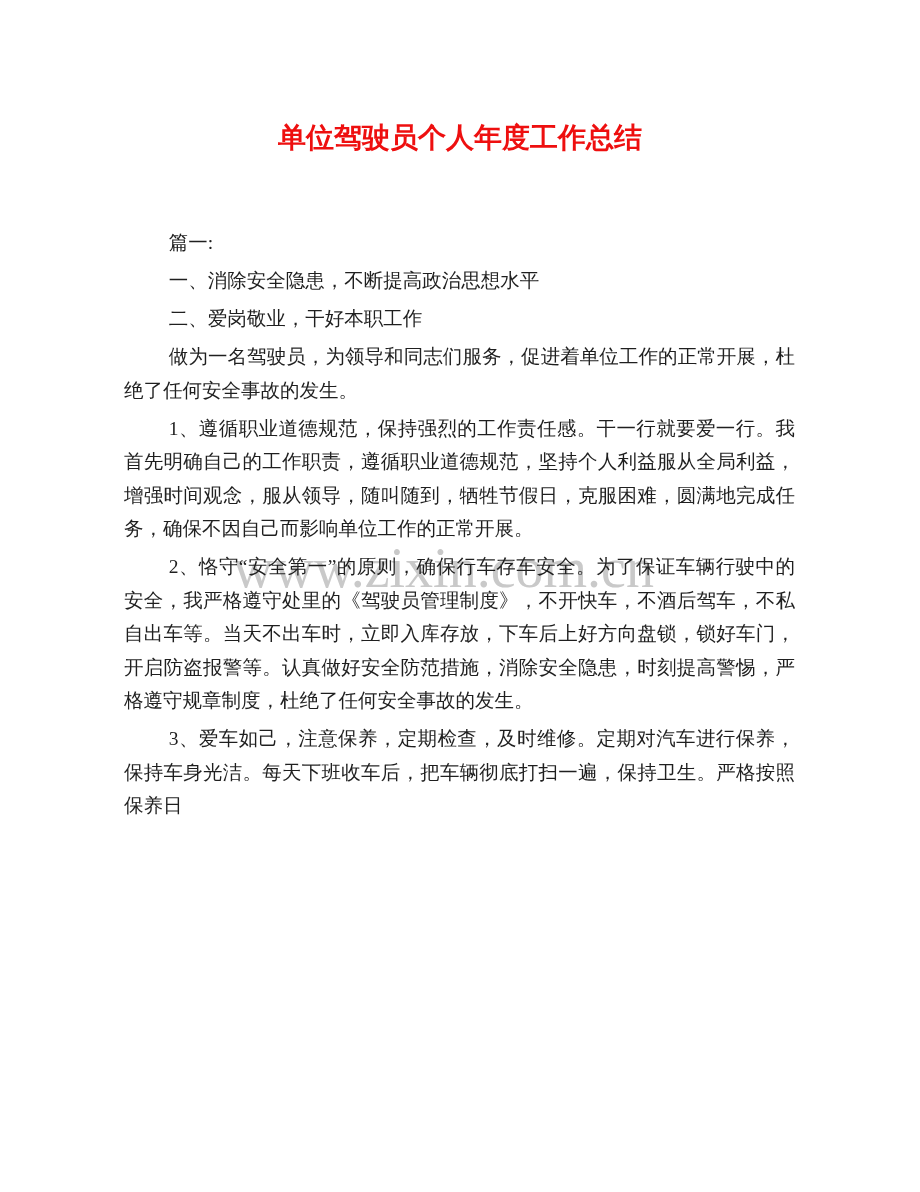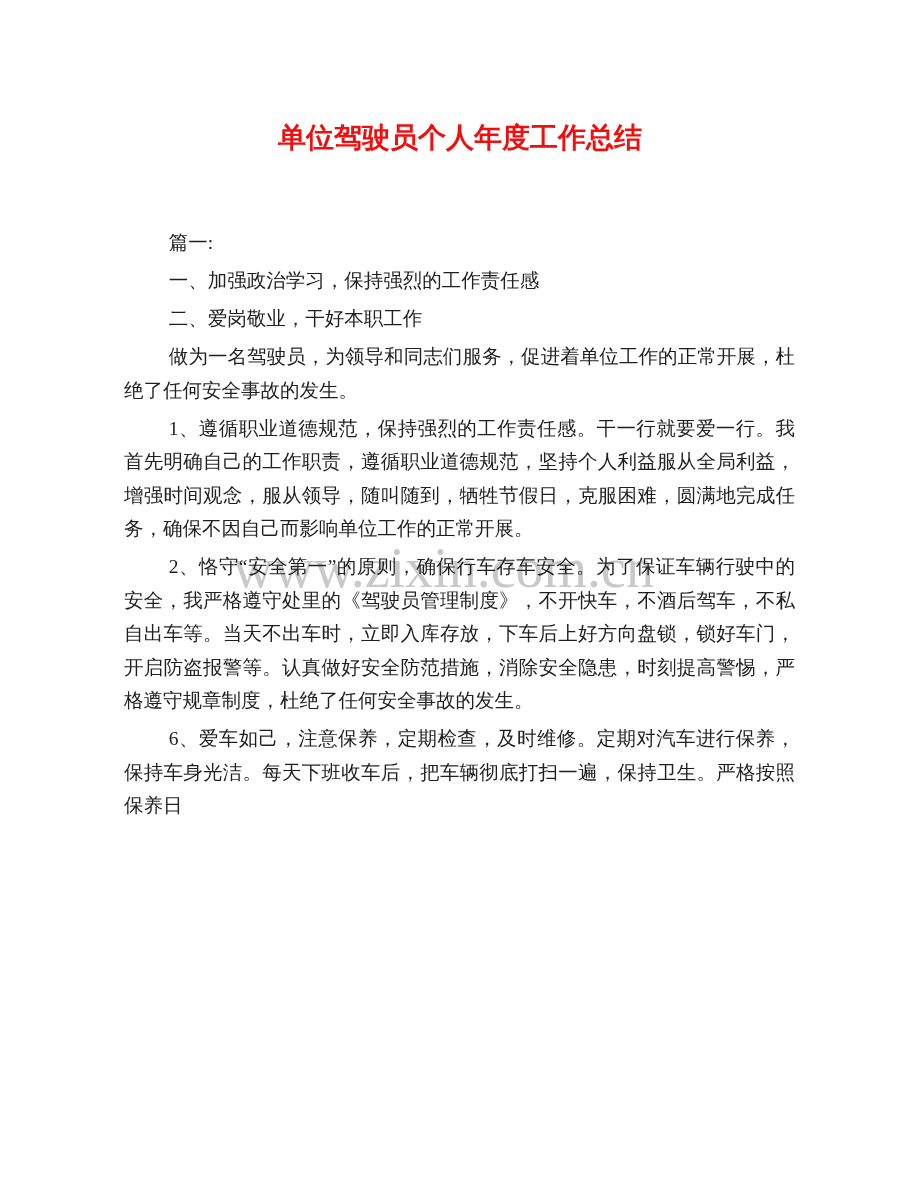--- a/index.html
+++ b/index.html
@@ -64,21 +64,21 @@
 <body>
 
 <div class="page">
 
   <h1 class="doc-title">单位驾驶员个人年度工作总结</h1>
 
   <div class="watermark">www.zixin.com.cn</div>
 
   <div class="content">
     <p>篇一:</p>
-    <p>一、加强政治学习，保持强烈的工作责任感</p>
+    <p>一、消除安全隐患，不断提高政治思想水平</p>
     <p>二、爱岗敬业，干好本职工作</p>
     <p>做为一名驾驶员，为领导和同志们服务，促进着单位工作的正常开展，杜绝了任何安全事故的发生。</p>
     <p>1、遵循职业道德规范，保持强烈的工作责任感。干一行就要爱一行。我首先明确自己的工作职责，遵循职业道德规范，坚持个人利益服从全局利益，增强时间观念，服从领导，随叫随到，牺牲节假日，克服困难，圆满地完成任务，确保不因自己而影响单位工作的正常开展。</p>
     <p>2、恪守“安全第一”的原则，确保行车存车安全。为了保证车辆行驶中的安全，我严格遵守处里的《驾驶员管理制度》，不开快车，不酒后驾车，不私自出车等。当天不出车时，立即入库存放，下车后上好方向盘锁，锁好车门，开启防盗报警等。认真做好安全防范措施，消除安全隐患，时刻提高警惕，严格遵守规章制度，杜绝了任何安全事故的发生。</p>
-    <p>6、爱车如己，注意保养，定期检查，及时维修。定期对汽车进行保养，保持车身光洁。每天下班收车后，把车辆彻底打扫一遍，保持卫生。严格按照保养日</p>
+    <p>3、爱车如己，注意保养，定期检查，及时维修。定期对汽车进行保养，保持车身光洁。每天下班收车后，把车辆彻底打扫一遍，保持卫生。严格按照保养日</p>
   </div>
 
 </div>
 
 </body></html>

